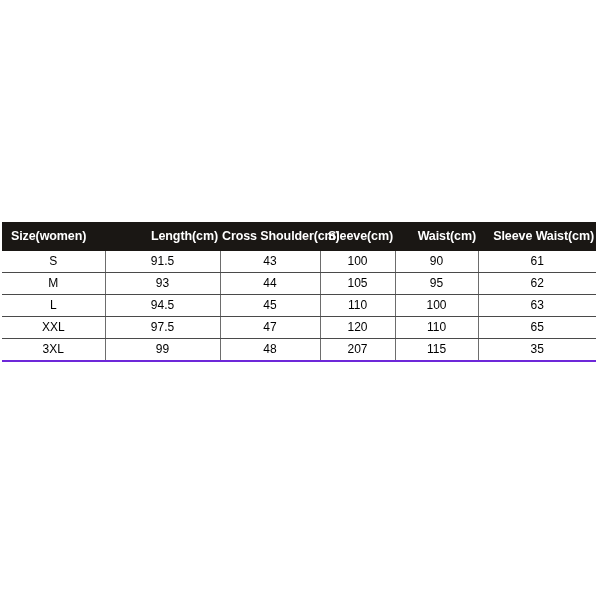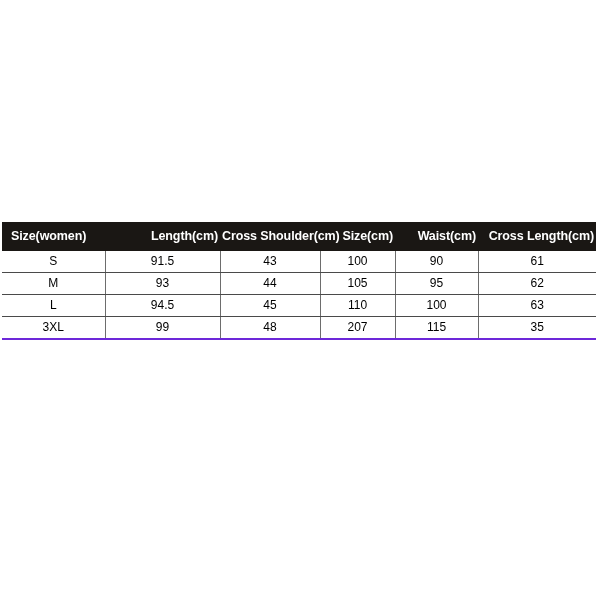--- a/index.html
+++ b/index.html
@@ -89,23 +89,23 @@
       <col class="c-shoulder">
       <col class="c-chest">
       <col class="c-waist">
       <col class="c-sleeve">
     </colgroup>
     <thead>
       <tr class="chart-head">
         <th class="col-size">Size(women)</th>
         <th>Length(cm)</th>
         <th>Cross Shoulder(cm)</th>
-        <th>Size(cm)</th>
+        <th>Sleeve(cm)</th>
         <th>Waist(cm)</th>
-        <th>Cross Length(cm)</th>
+        <th>Sleeve Waist(cm)</th>
       </tr>
     </thead>
     <tbody>
       <tr>
         <td>S</td>
         <td>91.5</td>
         <td>43</td>
         <td>100</td>
         <td>90</td>
         <td class="last-col">61</td>
@@ -119,20 +119,28 @@
         <td class="last-col">62</td>
       </tr>
       <tr>
         <td>L</td>
         <td>94.5</td>
         <td>45</td>
         <td>110</td>
         <td>100</td>
         <td class="last-col">63</td>
       </tr>
+      <tr>
+        <td>XXL</td>
+        <td>97.5</td>
+        <td>47</td>
+        <td>120</td>
+        <td>110</td>
+        <td class="last-col">65</td>
+      </tr>
       <tr class="last-row">
         <td>3XL</td>
         <td>99</td>
         <td>48</td>
         <td>207</td>
         <td>115</td>
         <td class="last-col">35</td>
       </tr>
     </tbody>
   </table>

